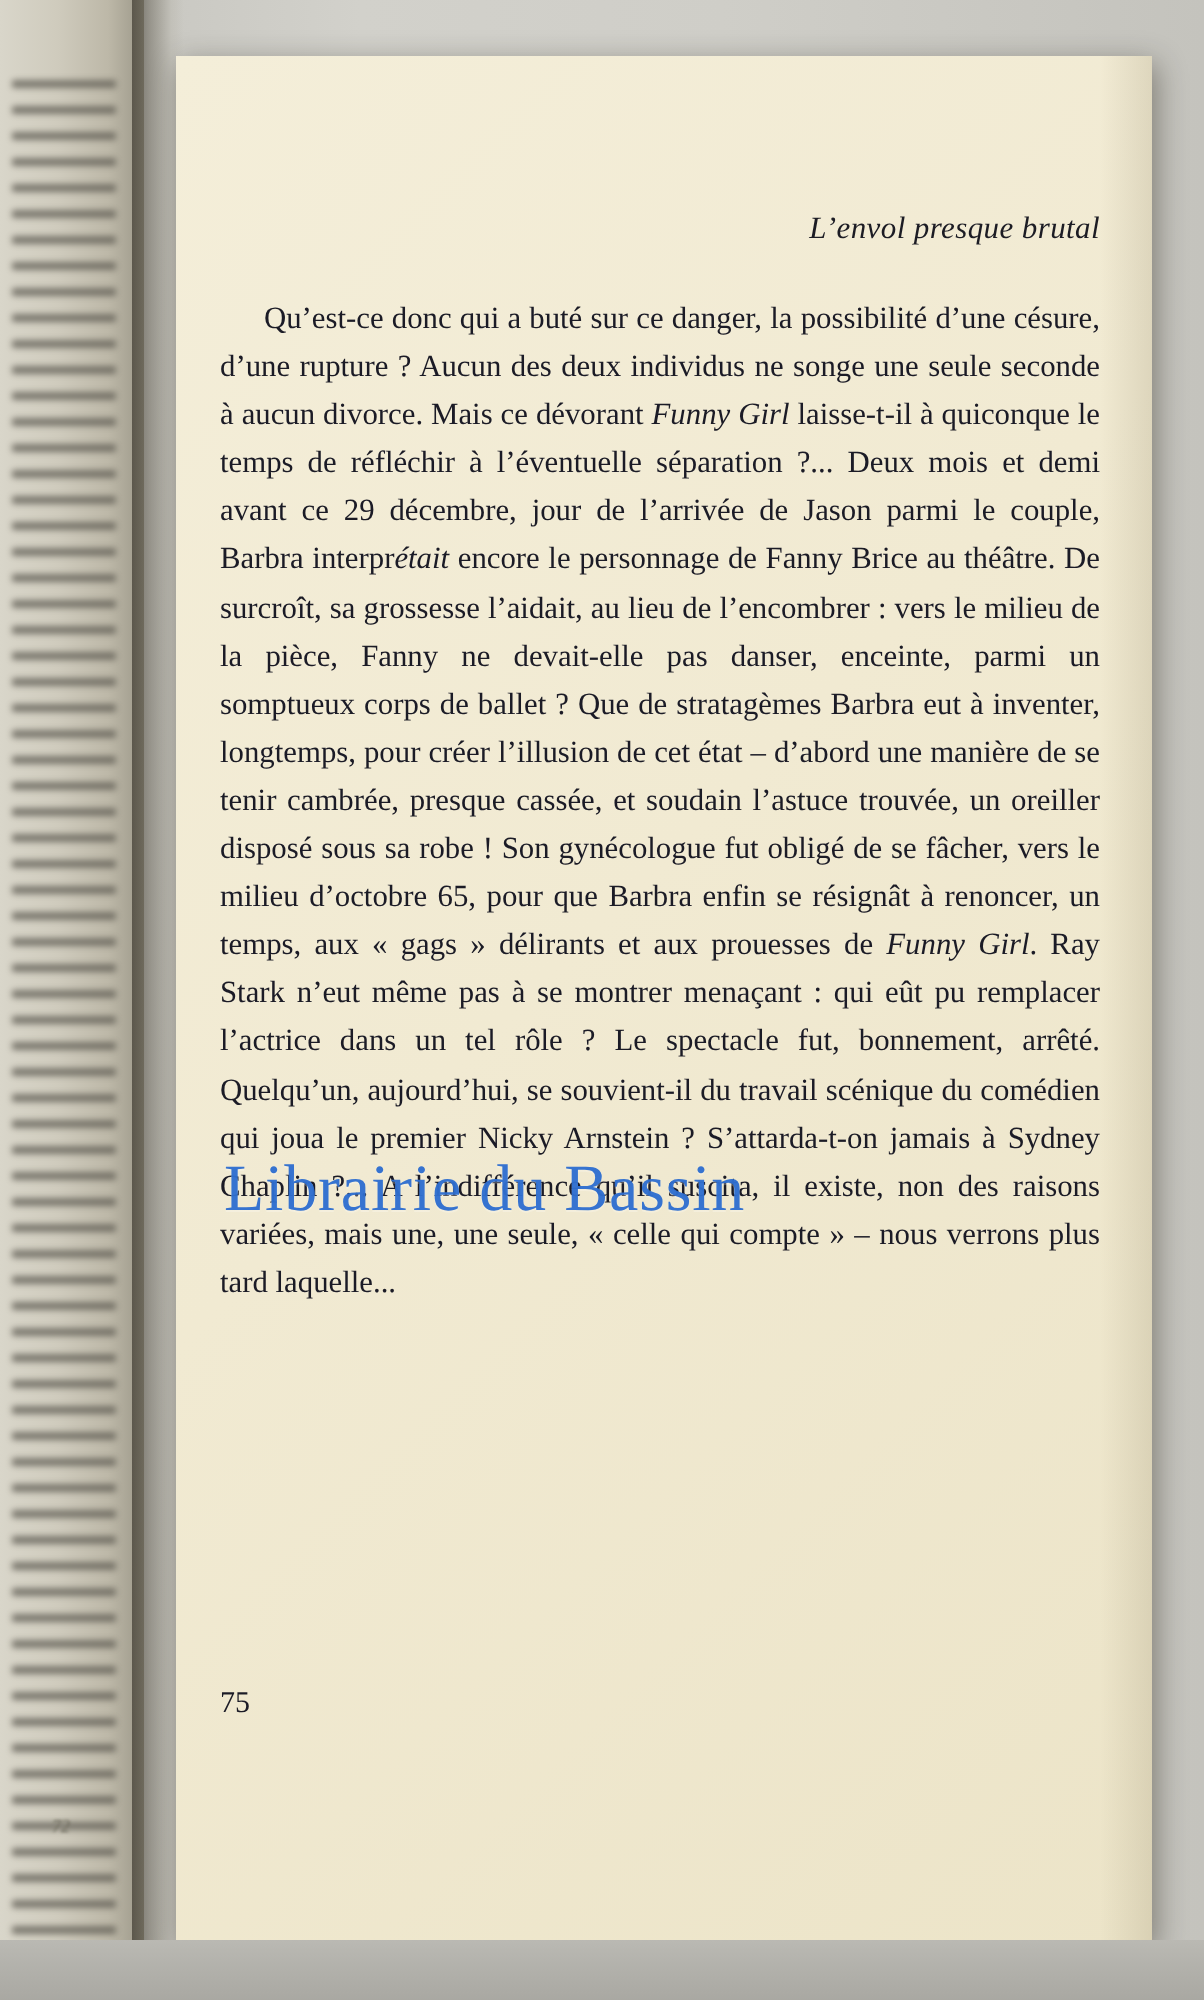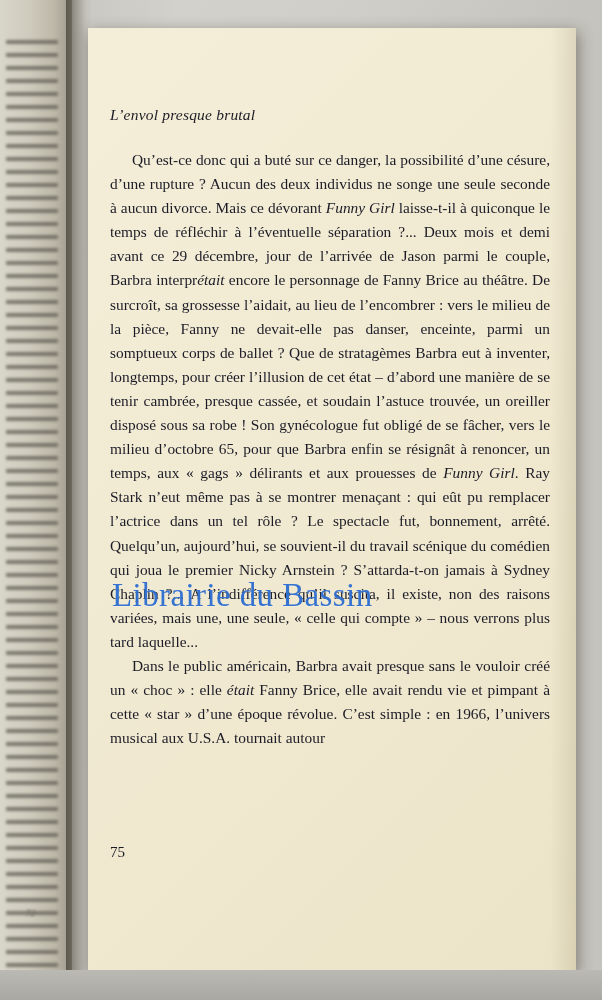--- a/index.html
+++ b/index.html
@@ -89,21 +89,21 @@
   .page-inner {
     position: absolute;
     left: 22px;
     right: 26px;
     top: 0;
     bottom: 0;
   }
 
   .running-head {
     margin-top: 78px;
-    text-align: left;
+    text-align: right;
     font-style: italic;
     font-size: 15.5px;
     color: #1c1c24;
     letter-spacing: 0.2px;
   }
 
   .body-text {
     margin-top: 24px;
     font-size: 15.4px;
     line-height: 24.1px;
@@ -244,21 +244,20 @@
   </div>
 
   <div class="gutter"></div>
 
   <div class="page">
     <div class="page-inner">
       <div class="running-head">L’envol presque brutal</div>
 
       <div class="body-text">
         <p>Qu’est-ce donc qui a buté sur ce danger, la possibilité d’une césure, d’une rupture ? Aucun des deux individus ne songe une seule seconde à aucun divorce. Mais ce dévorant <i>Funny Girl</i> laisse-t-il à quiconque le temps de réfléchir à l’éventuelle séparation ?... Deux mois et demi avant ce 29 décembre, jour de l’arrivée de Jason parmi le couple, Barbra interpr<i>était</i> encore le personnage de Fanny Brice au théâtre. De surcroît, sa grossesse l’aidait, au lieu de l’encombrer : vers le milieu de la pièce, Fanny ne devait-elle pas danser, enceinte, parmi un somptueux corps de ballet ? Que de stratagèmes Barbra eut à inventer, longtemps, pour créer l’illusion de cet état – d’abord une manière de se tenir cambrée, presque cassée, et soudain l’astuce trouvée, un oreiller disposé sous sa robe ! Son gynécologue fut obligé de se fâcher, vers le milieu d’octobre 65, pour que Barbra enfin se résignât à renoncer, un temps, aux « gags » délirants et aux prouesses de <i>Funny Girl</i>. Ray Stark n’eut même pas à se montrer menaçant : qui eût pu remplacer l’actrice dans un tel rôle ? Le spectacle fut, bonnement, arrêté. Quelqu’un, aujourd’hui, se souvient-il du travail scénique du comédien qui joua le premier Nicky Arnstein ? S’attarda-t-on jamais à Sydney Chaplin ?... A l’indifférence qu’il suscita, il existe, non des raisons variées, mais une, une seule, « celle qui compte » – nous verrons plus tard laquelle...</p>
-        <p>Dans le public américain, Barbra avait presque sans le vouloir créé un « choc » : elle <i>était</i> Fanny Brice, elle avait rendu vie et pimpant à cette « star » d’une époque révolue. C’est simple : en 1966, l’univers musical aux U.S.A. tournait autour</p>
       </div>
 
       <div class="folio">75</div>
     </div>
   </div>
 
   <div class="watermark">Librairie du Bassin</div>
 
   <div class="surface"></div>
 </div>

